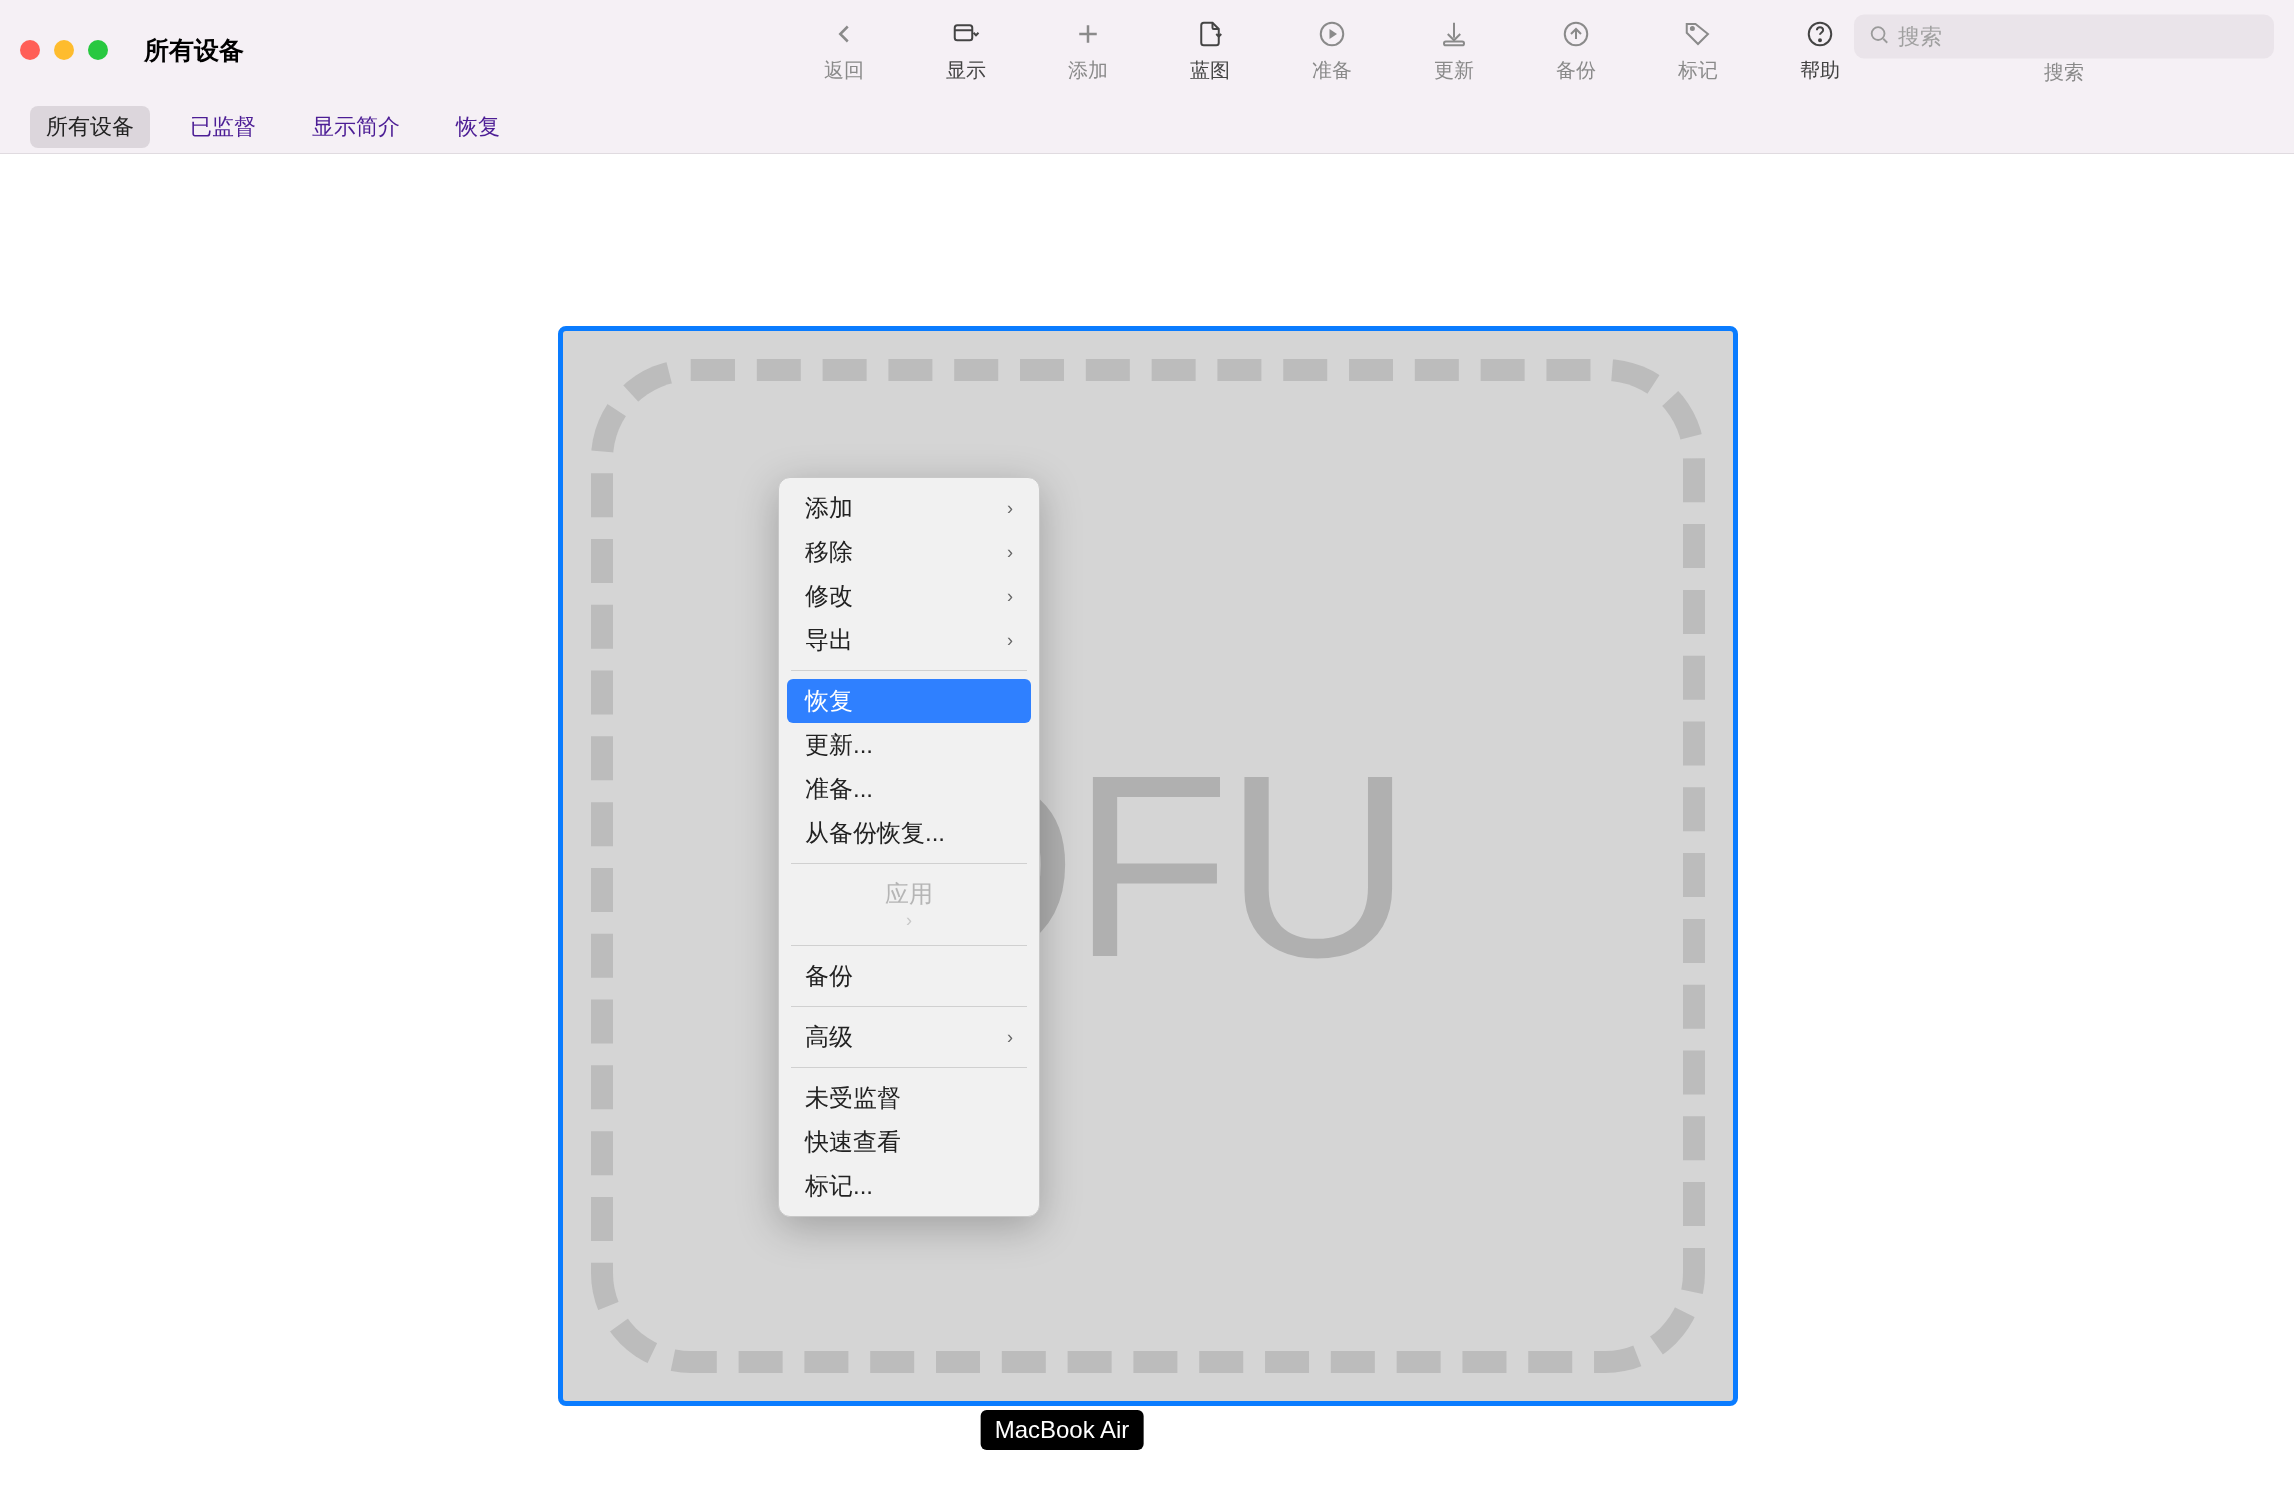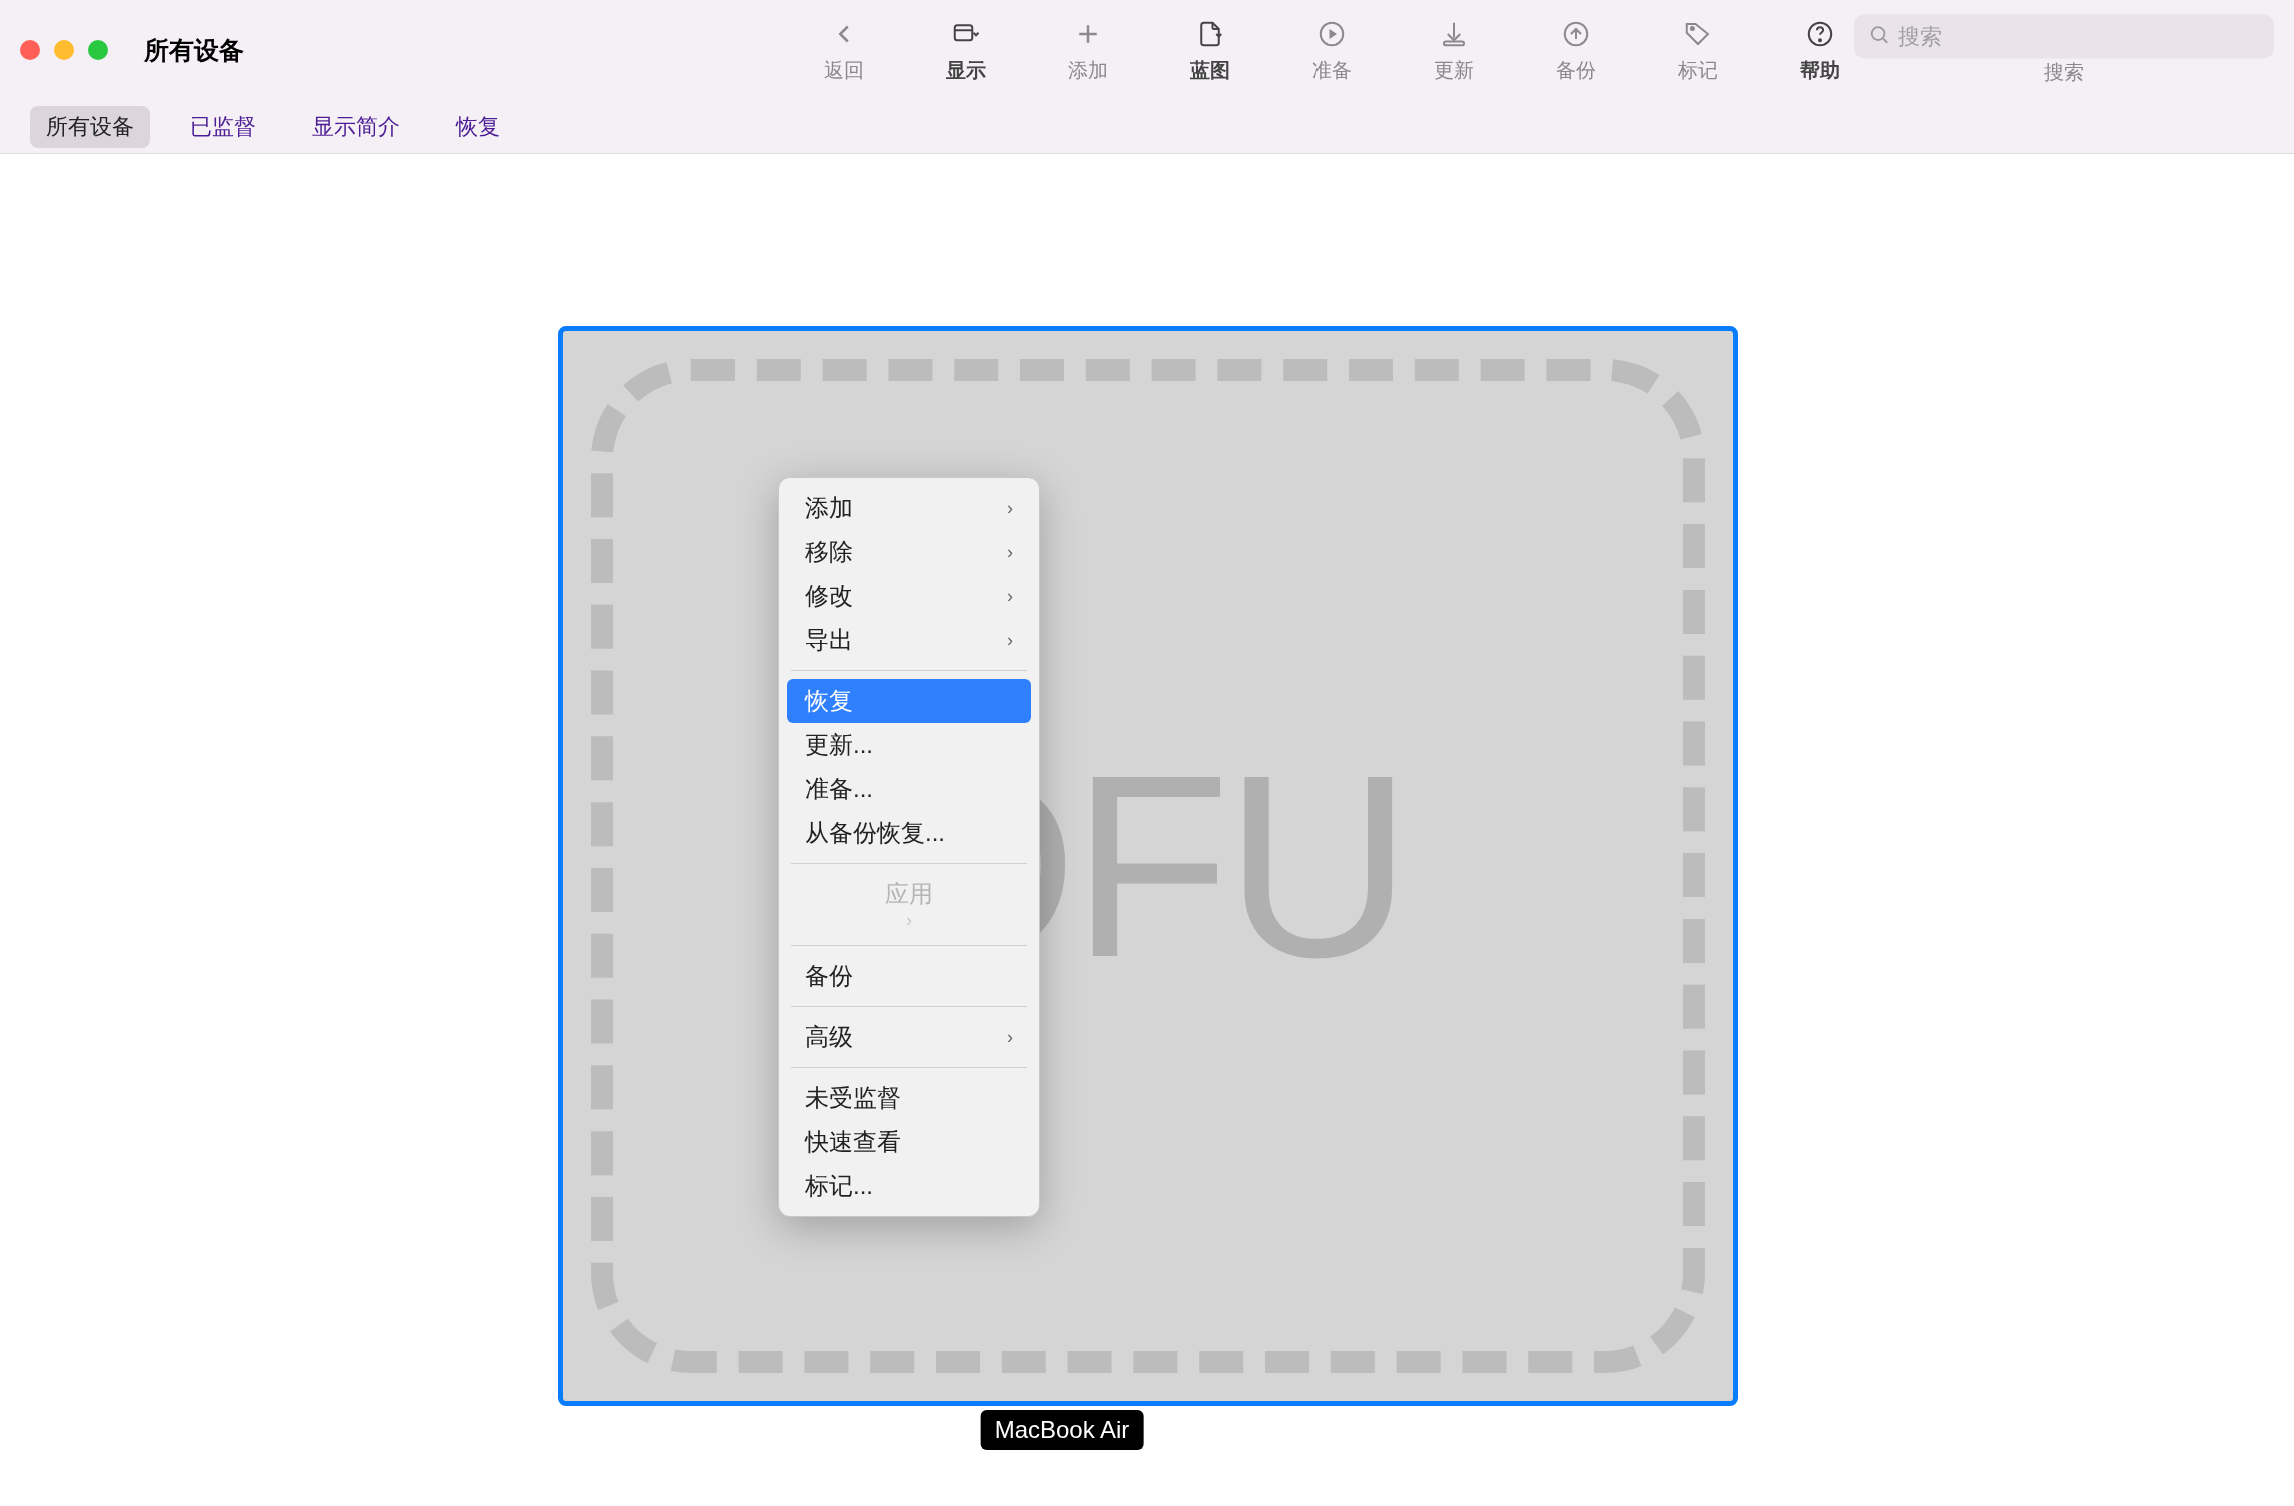--- a/index.html
+++ b/index.html
@@ -43,21 +43,21 @@
     }
     
     .toolbar-item {
       display: flex;
       flex-direction: column;
       align-items: center;
       gap: 6px;
       color: #8a8a8a;
       min-width: 50px;
     }
-    .toolbar-item.enabled { color: #444; font-weight: bold; }
+    .toolbar-item.enabled { color: #444; }
     .toolbar-item .icon { font-size: 28px; height: 34px; display: flex; align-items: center; justify-content: center; }
     .toolbar-item .label { font-size: 20px; }
     
     .search-area {
       position: absolute;
       right: 20px;
       top: 50%;
       transform: translateY(-50%);
       display: flex;
       flex-direction: column;

